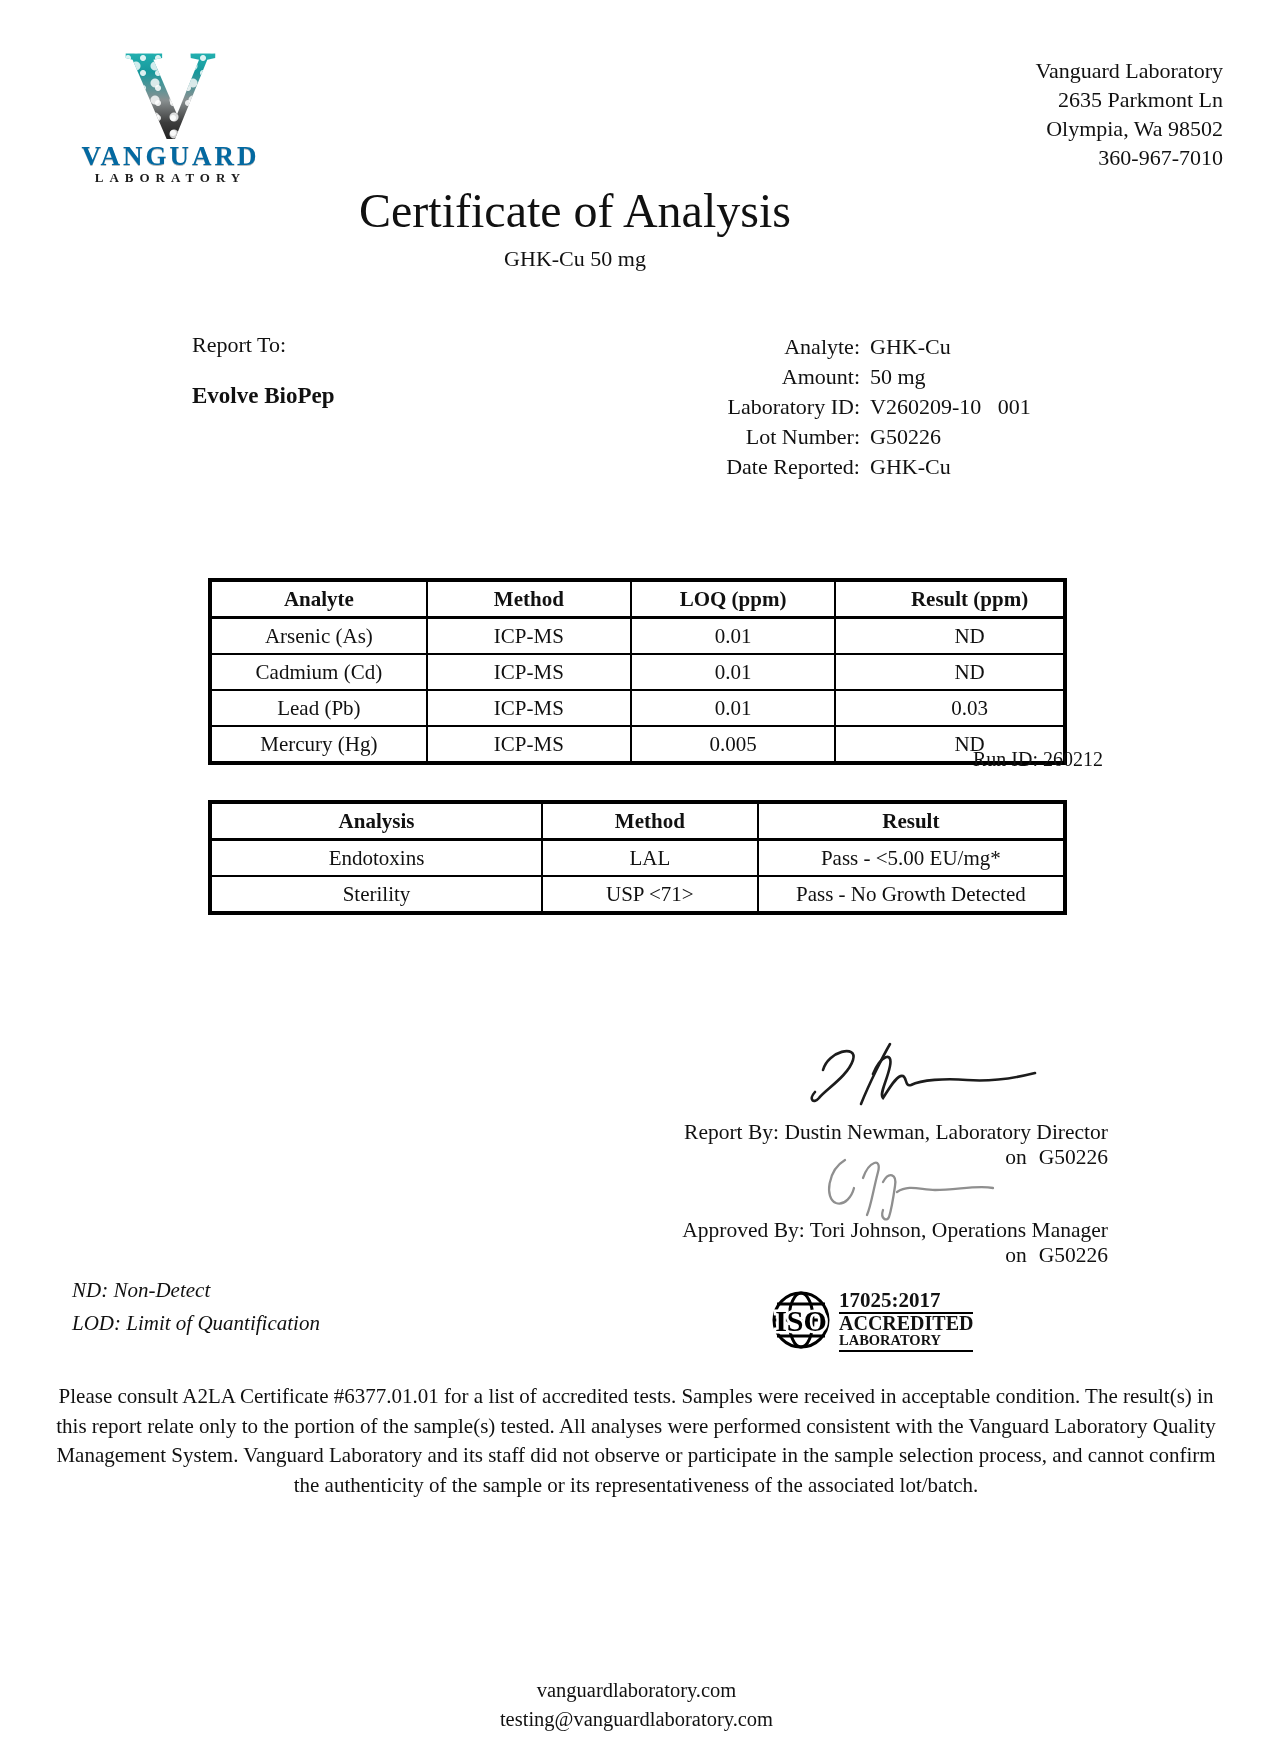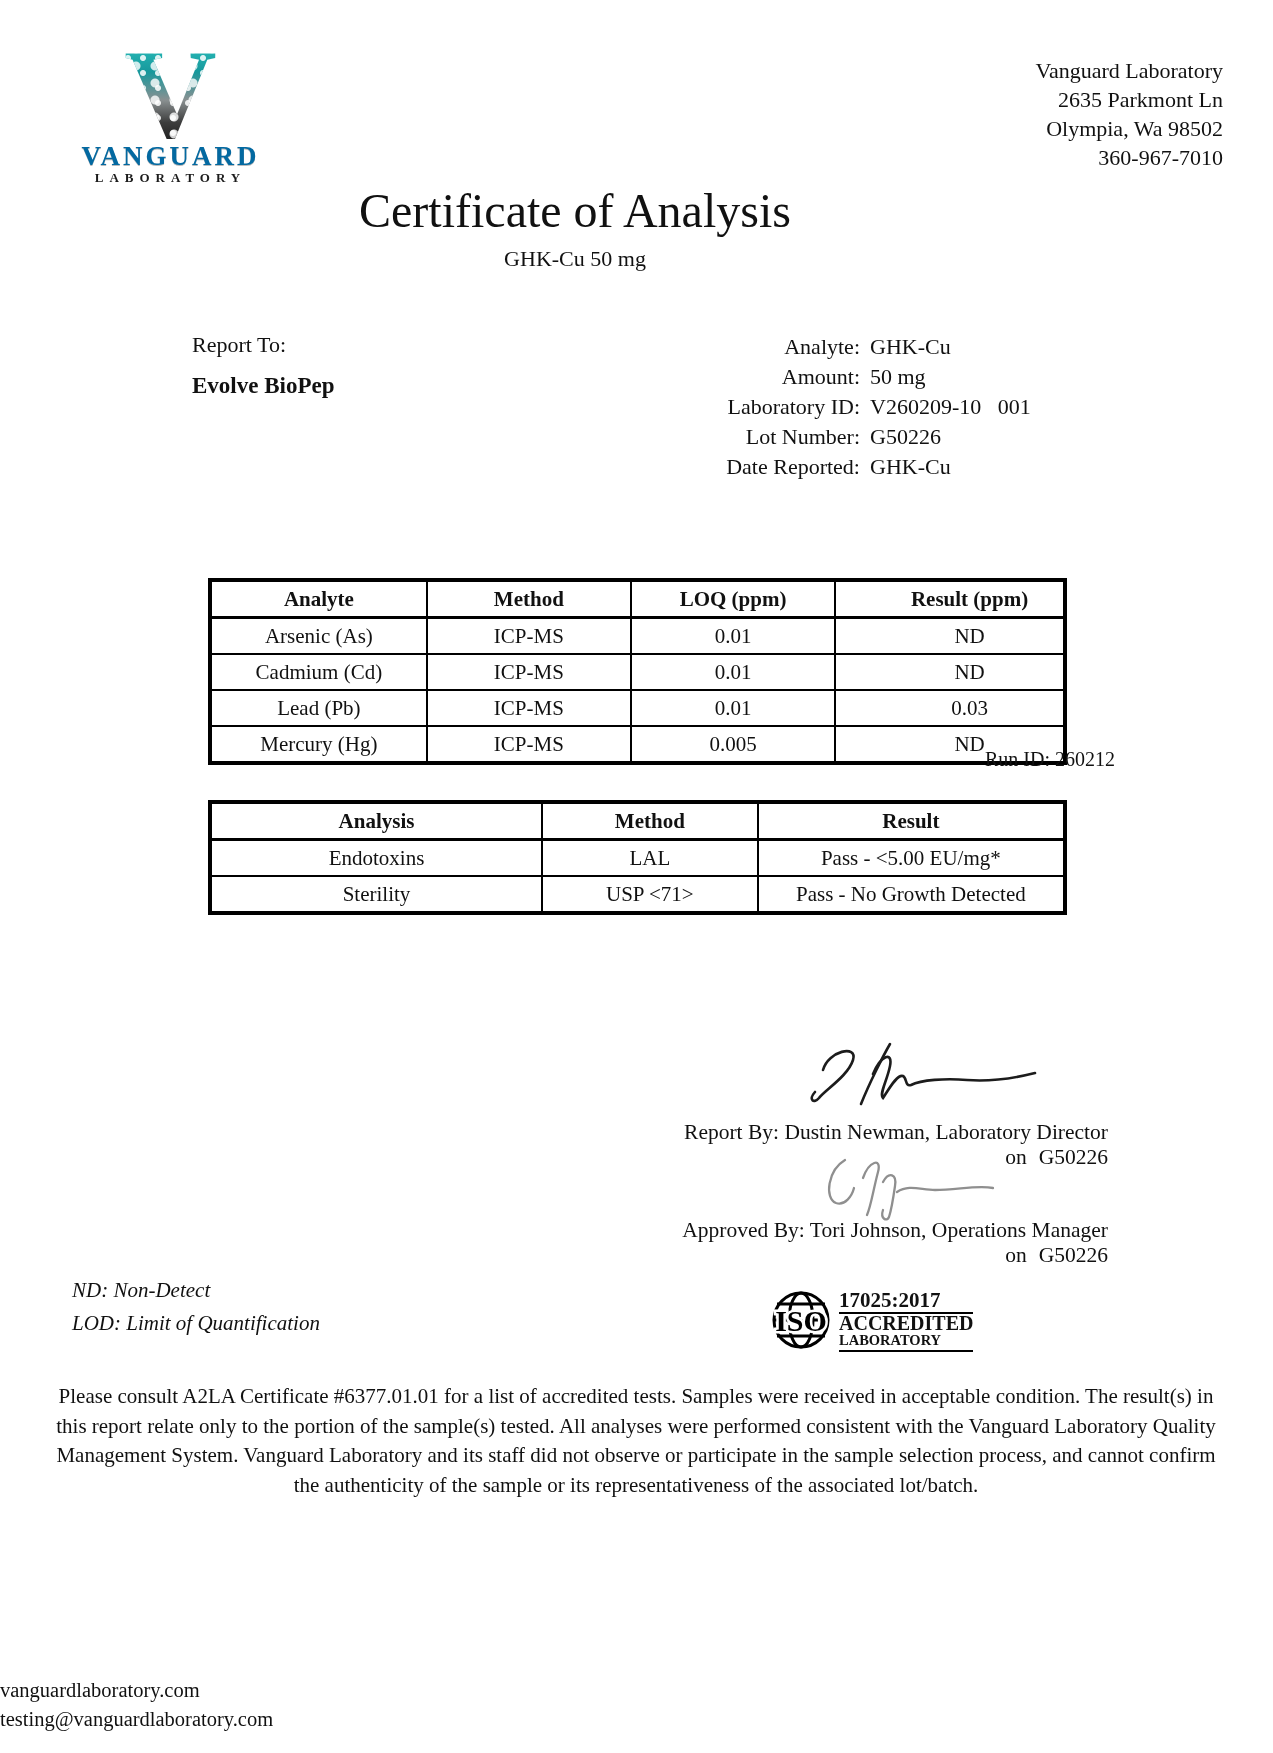--- a/index.html
+++ b/index.html
@@ -44,21 +44,21 @@
   .title{
     position:absolute;left:0;top:183px;width:1150px;
     text-align:center;font-size:48px;
   }
   .subtitle{
     position:absolute;left:0;top:246px;width:1150px;
     text-align:center;font-size:22px;
   }
   
   .report-to{position:absolute;left:192px;top:330px;font-size:22px;line-height:30px;}
-  .report-to .client{font-weight:bold;font-size:23px;margin-top:11px;}
+  .report-to .client{font-weight:bold;font-size:23px;margin-top:21px;}
   .sample-info{position:absolute;left:540px;top:332px;font-size:22px;}
   .info-row{display:flex;line-height:30px;}
   .info-label{width:320px;text-align:right;}
   .info-value{margin-left:10px;white-space:pre;text-align:left;}
   
   table.coa{
     position:absolute;left:208px;width:859px;
     border-collapse:collapse;table-layout:fixed;
     font-size:21px;
   }
@@ -70,42 +70,42 @@
   table.coa th{font-weight:bold;border-bottom:3px solid #000;}
   table.metals{top:578px;}
   table.metals th:nth-child(1),table.metals td:nth-child(1){width:26.5%;}
   table.metals th:nth-child(2),table.metals td:nth-child(2){width:25%;}
   table.metals th:nth-child(3),table.metals td:nth-child(3){width:25%;}
   table.metals th:nth-child(4),table.metals td:nth-child(4){width:23.5%;padding-left:44px;}
   table.micro{top:800px;}
   table.micro th:nth-child(1),table.micro td:nth-child(1){width:39%;}
   table.micro th:nth-child(2),table.micro td:nth-child(2){width:25%;}
   table.micro th:nth-child(3),table.micro td:nth-child(3){width:36%;}
-  .run-id{position:absolute;left:208px;top:748px;width:859px;text-align:right;font-size:20px;padding-left:48px;}
+  .run-id{position:absolute;left:196px;top:748px;width:859px;text-align:right;font-size:20px;padding-left:48px;}
   .footnote{position:absolute;left:205px;top:906px;font-size:20.5px;}
   
   .sig1{position:absolute;left:795px;top:1040px;}
   .sig2{position:absolute;left:815px;top:1148px;}
   .sig-line{position:absolute;width:510px;text-align:right;font-size:21.5px;}
   .sig-line .sig-date{margin-left:12px;}
   .report-by-line{left:598px;top:1120px;}
   .approved-by-line{left:598px;top:1218px;}
   
   .definitions{position:absolute;left:72px;top:1274px;font-style:italic;font-size:21px;line-height:33px;}
   .iso{position:absolute;left:770px;top:1288px;display:flex;align-items:center;}
   .iso-text{margin-left:7px;font-family:"Liberation Serif", serif;}
   .iso-l1{font-size:21px;font-weight:bold;border-bottom:2px solid #000;line-height:24px;}
   .iso-l2{font-size:20px;font-weight:bold;line-height:17px;margin-top:1px;}
   .iso-l3{font-size:14.5px;font-weight:bold;line-height:17px;border-bottom:2px solid #000;padding-bottom:1px;}
   
   .disclaimer{
     position:absolute;left:56px;top:1382px;width:1160px;
     text-align:center;font-size:21px;line-height:29.5px;
   }
-  .footer{position:absolute;left:0;top:1676px;width:1273px;text-align:left;font-size:20.5px;line-height:29px;}
+  .footer{position:absolute;left:0;top:1676px;width:1273px;text-align:center;font-size:20.5px;line-height:29px;}
 </style>
 </head>
 <body>
 
 <div class="page">
 
   <div class="logo">
     <div class="logo-v">V</div>
     <div class="logo-word">VANGUARD</div>
     <div class="logo-sub">LABORATORY</div>

